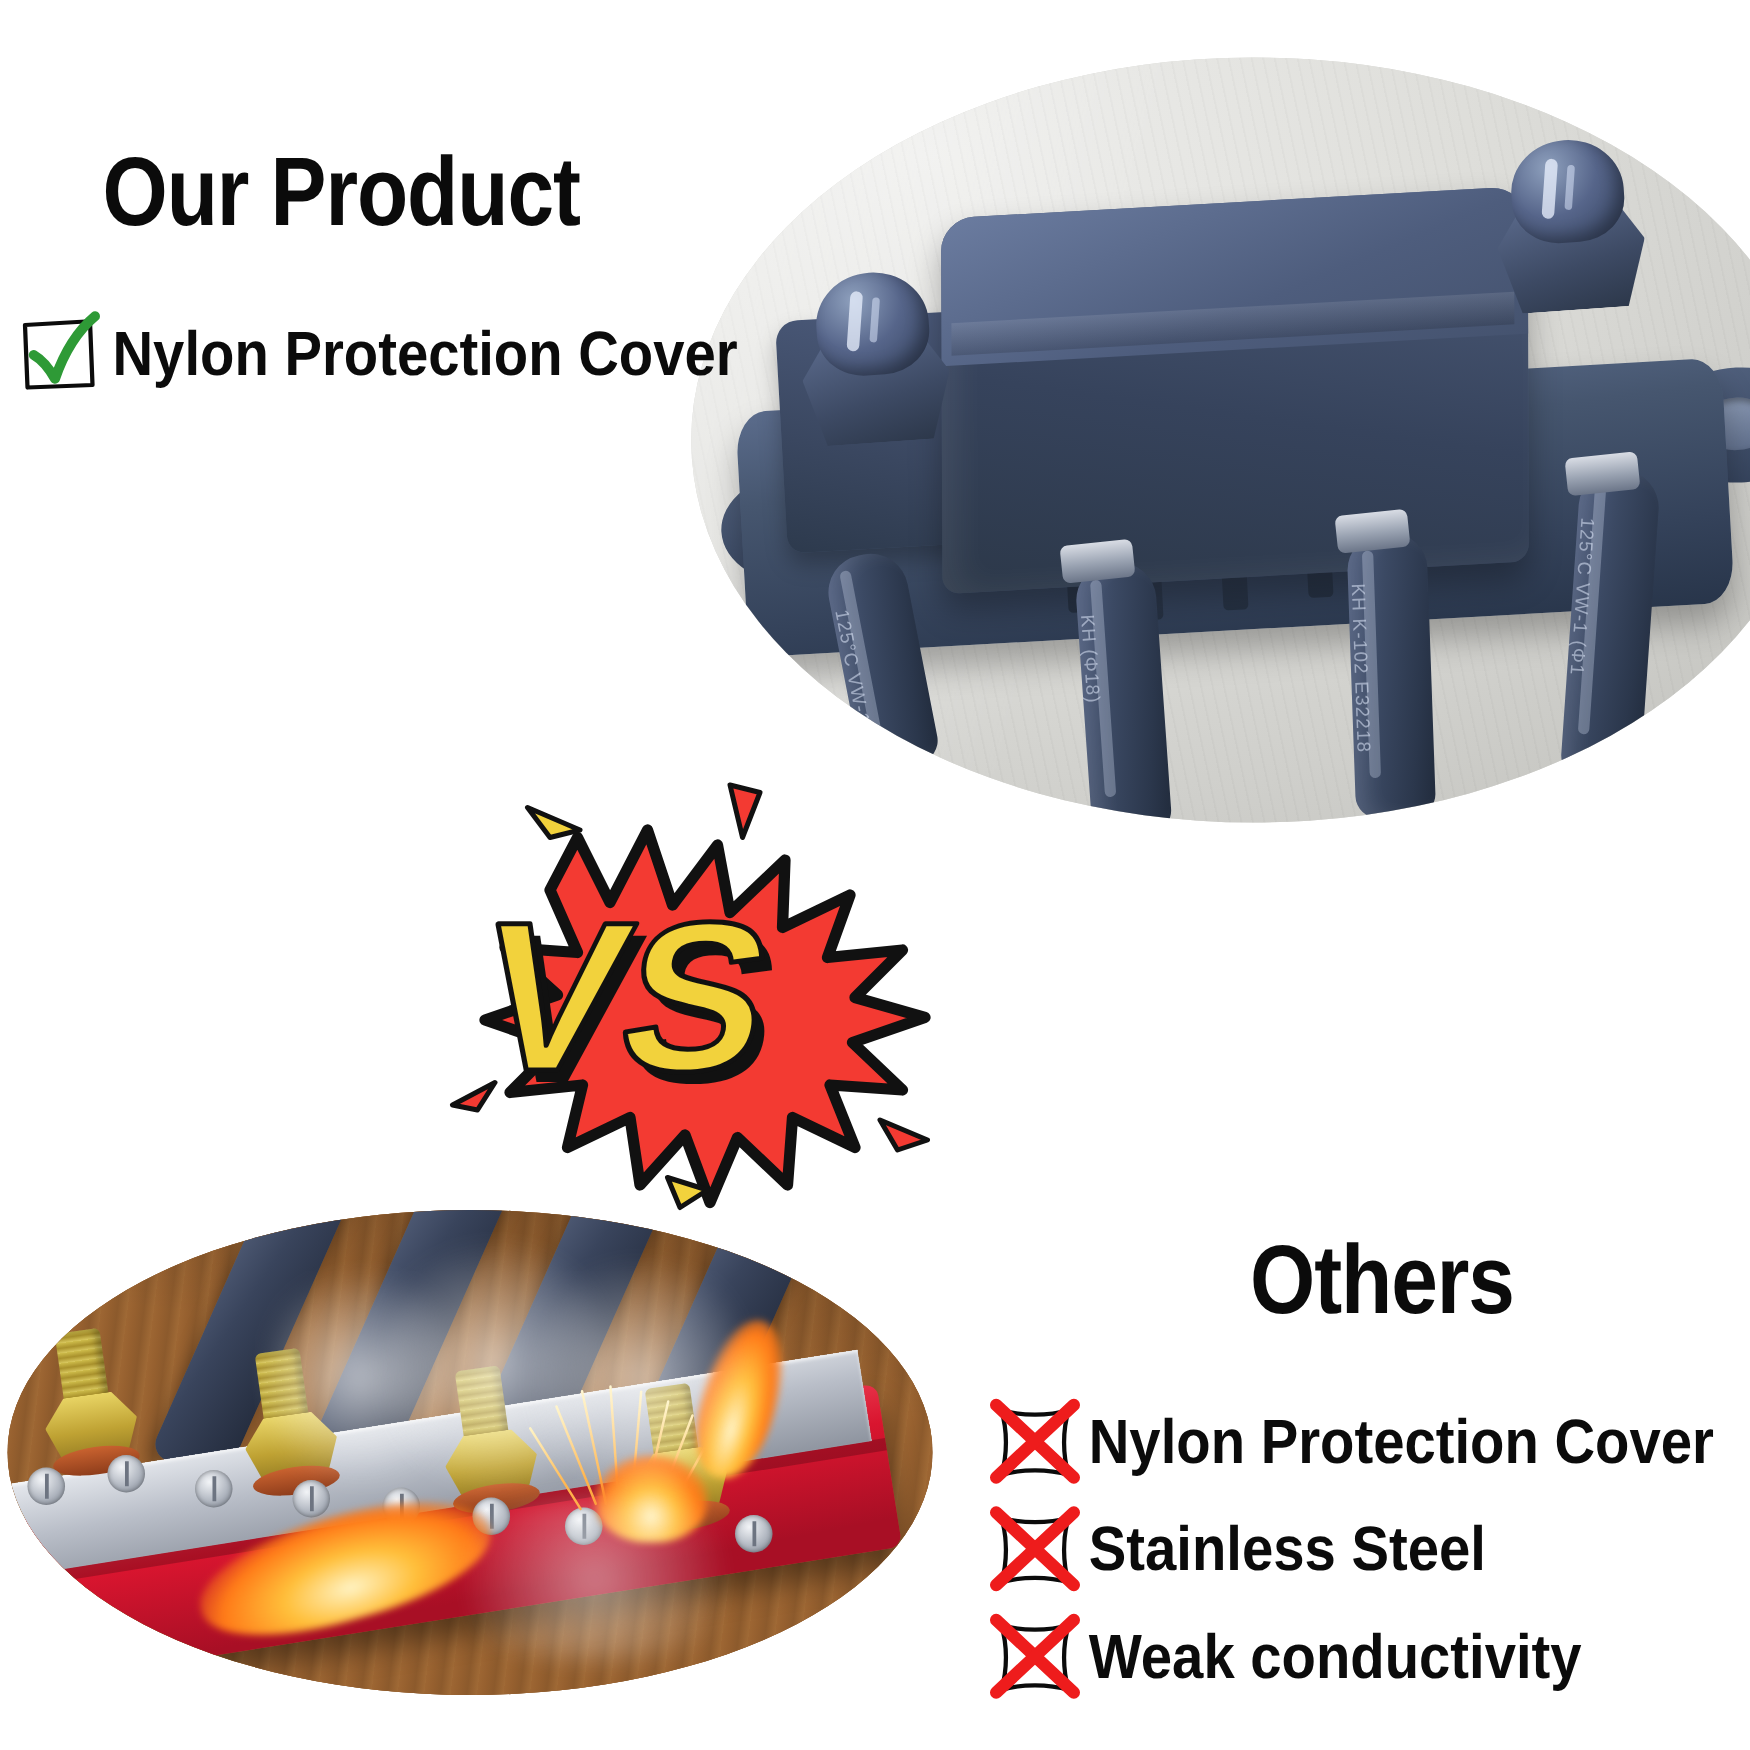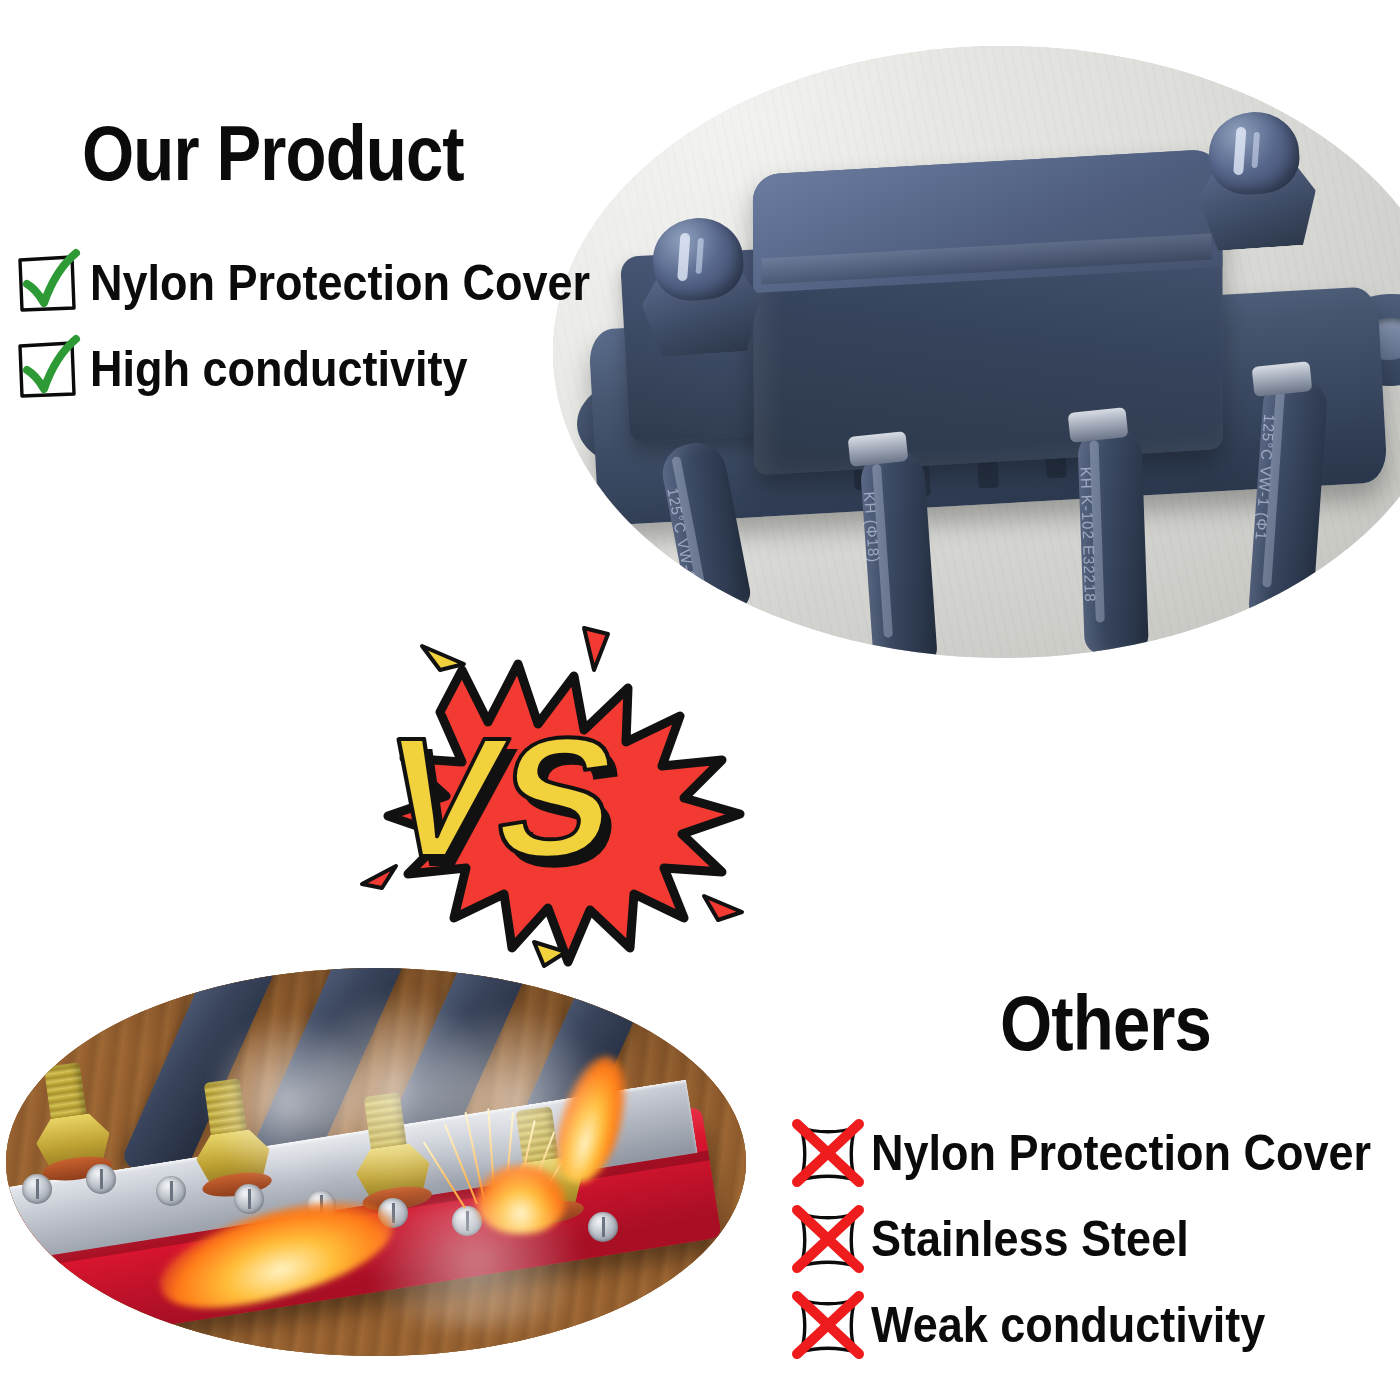--- a/index.html
+++ b/index.html
@@ -322,29 +322,20 @@
       <span class="mark-box">
         <svg width="66" height="66" viewBox="0 0 66 66">
           <path d="M6 10 L58 7 L60 58 L8 60 Z" fill="none" stroke="#0b0b0b" stroke-width="3.4" stroke-linejoin="round"></path>
           <path d="M13 34 C20 38 26 46 30 53 C38 30 50 13 62 3" fill="none" stroke="#2E9A36" stroke-width="8" stroke-linecap="round" stroke-linejoin="round"></path>
         </svg>
       </span>
       <span class="feat-label">Nylon Protection Cover</span>
     </div>
 
 
-    <div class="feat-row">
-      <span class="mark-box">
-        <svg width="66" height="66" viewBox="0 0 66 66">
-          <path d="M6 10 L58 7 L60 58 L8 60 Z" fill="none" stroke="#0b0b0b" stroke-width="3.4" stroke-linejoin="round"></path>
-          <path d="M13 34 C20 38 26 46 30 53 C38 30 50 13 62 3" fill="none" stroke="#2E9A36" stroke-width="8" stroke-linecap="round" stroke-linejoin="round"></path>
-        </svg>
-      </span>
-      <span class="feat-label">High conductivity</span>
-    </div>
   </div>
 
   <div id="vs-badge">
     <svg viewBox="0 0 386 350">
 
       <path d="M100 52 L126 104 L156 46 L176 106 L212 58 L222 112 L266 70 L264 124
                L318 98 L300 148 L360 142 L322 180 L378 196 L320 216 L360 254 L302 250
                L322 300 L272 276 L268 330 L228 292 L206 344 L186 290 L150 330 L142 276
                L92 300 L104 250 L46 256 L84 218 L26 198 L84 178 L42 140 L100 144
                L78 94 Z" fill="#F33A32" stroke="#111111" stroke-width="9" stroke-linejoin="round"></path>

